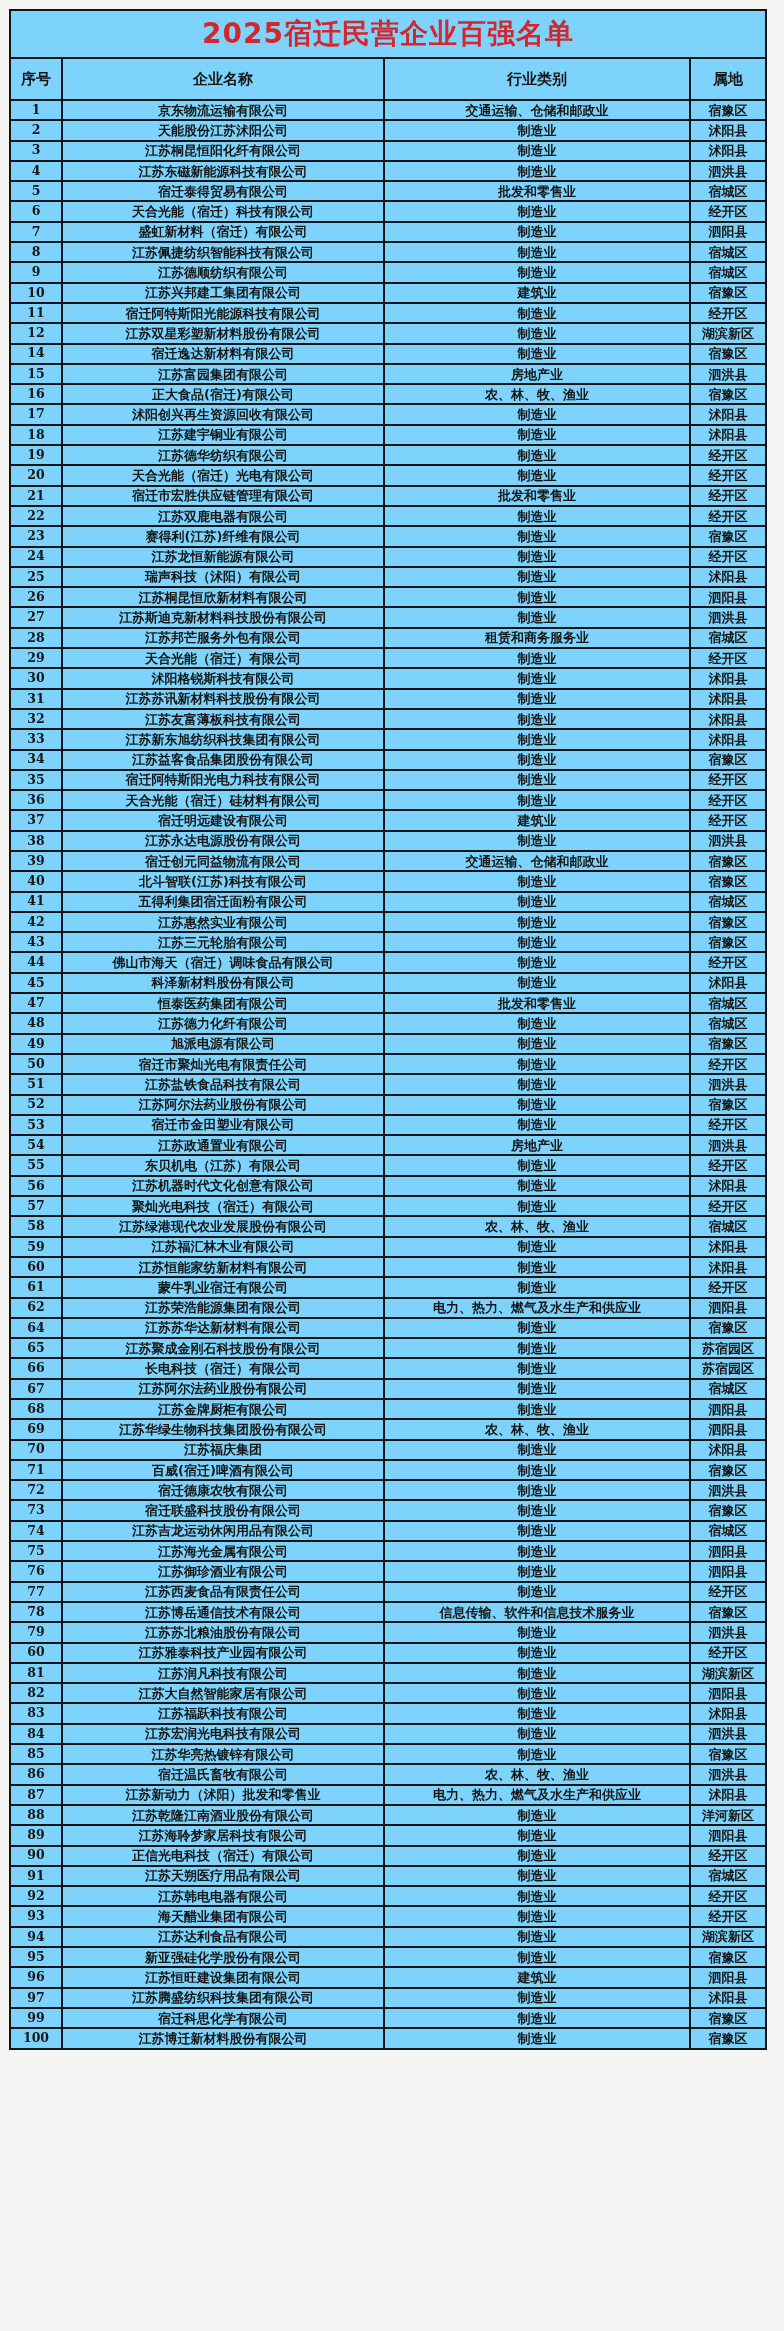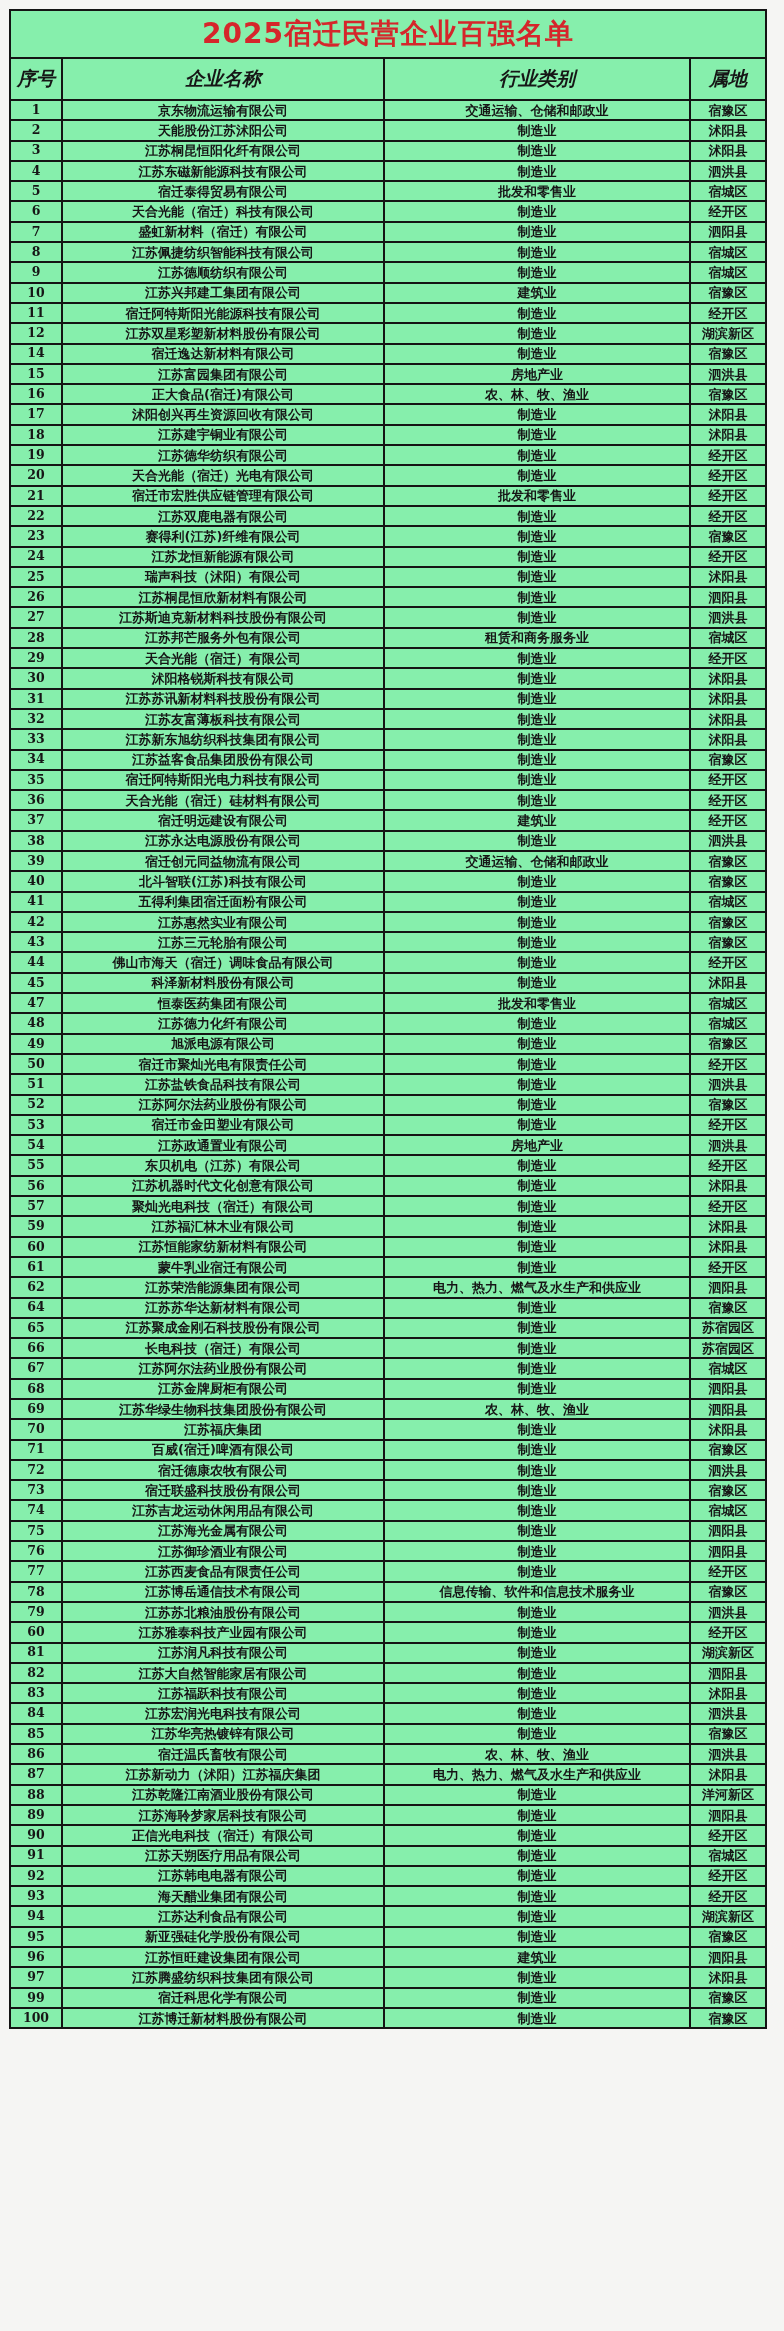--- a/index.html
+++ b/index.html
@@ -13,21 +13,21 @@
     height: 2331px;
     box-sizing: border-box;
     padding: 9px 9px 0 9px;
     background: #f5f5f3;
     overflow: hidden;
   }
   table.roster {
     width: 616px;
     border-collapse: collapse;
     table-layout: fixed;
-    background: #86efac;
+    background: #7dd3fc;
   }
   table.roster th, table.roster td {
     border: 2px solid #141414;
     text-align: center;
     vertical-align: middle;
     color: #161616;
     font-weight: bold;
     padding: 0 2px;
     overflow: hidden;
     white-space: nowrap;
@@ -37,22 +37,21 @@
   .col-industry{ width: 306px; }
   .col-region  { width: 76px; }
 
   tr.title-row td {
     height: 46px;
     font-size: 28px;
     letter-spacing: 1px;
   }
   tr.header-row th {
     height: 40px;
-    font-size: 19px;
-    font-style: italic;
+    font-size: 15px;
   }
   tr.data-row td {
     height: 18.3px;
     font-size: 13px;
     line-height: 1;
   }
   tr.data-row td.rank-cell {
     font-size: 12.5px;
     font-family: "DejaVu Serif", "Liberation Serif", serif;
   }
@@ -404,20 +403,26 @@
           <td class="industry-cell">制造业</td>
           <td class="region-cell">沭阳县</td>
         </tr>
         <tr class="data-row">
           <td class="rank-cell">57</td>
           <td class="company-name-cell">聚灿光电科技（宿迁）有限公司</td>
           <td class="industry-cell">制造业</td>
           <td class="region-cell">经开区</td>
         </tr>
         <tr class="data-row">
+          <td class="rank-cell">58</td>
+          <td class="company-name-cell">江苏绿港现代农业发展股份有限公司</td>
+          <td class="industry-cell">农、林、牧、渔业</td>
+          <td class="region-cell">宿城区</td>
+        </tr>
+        <tr class="data-row">
           <td class="rank-cell">59</td>
           <td class="company-name-cell">江苏福汇林木业有限公司</td>
           <td class="industry-cell">制造业</td>
           <td class="region-cell">沭阳县</td>
         </tr>
         <tr class="data-row">
           <td class="rank-cell">60</td>
           <td class="company-name-cell">江苏恒能家纺新材料有限公司</td>
           <td class="industry-cell">制造业</td>
           <td class="region-cell">沭阳县</td>
@@ -567,21 +572,21 @@
           <td class="region-cell">宿豫区</td>
         </tr>
         <tr class="data-row">
           <td class="rank-cell">86</td>
           <td class="company-name-cell">宿迁温氏畜牧有限公司</td>
           <td class="industry-cell">农、林、牧、渔业</td>
           <td class="region-cell">泗洪县</td>
         </tr>
         <tr class="data-row">
           <td class="rank-cell">87</td>
-          <td class="company-name-cell">江苏新动力（沭阳）江苏福庆集团</td>
+          <td class="company-name-cell">江苏新动力（沭阳）批发和零售业</td>
           <td class="industry-cell">电力、热力、燃气及水生产和供应业</td>
           <td class="region-cell">沭阳县</td>
         </tr>
         <tr class="data-row">
           <td class="rank-cell">88</td>
           <td class="company-name-cell">江苏乾隆江南酒业股份有限公司</td>
           <td class="industry-cell">制造业</td>
           <td class="region-cell">洋河新区</td>
         </tr>
         <tr class="data-row">

